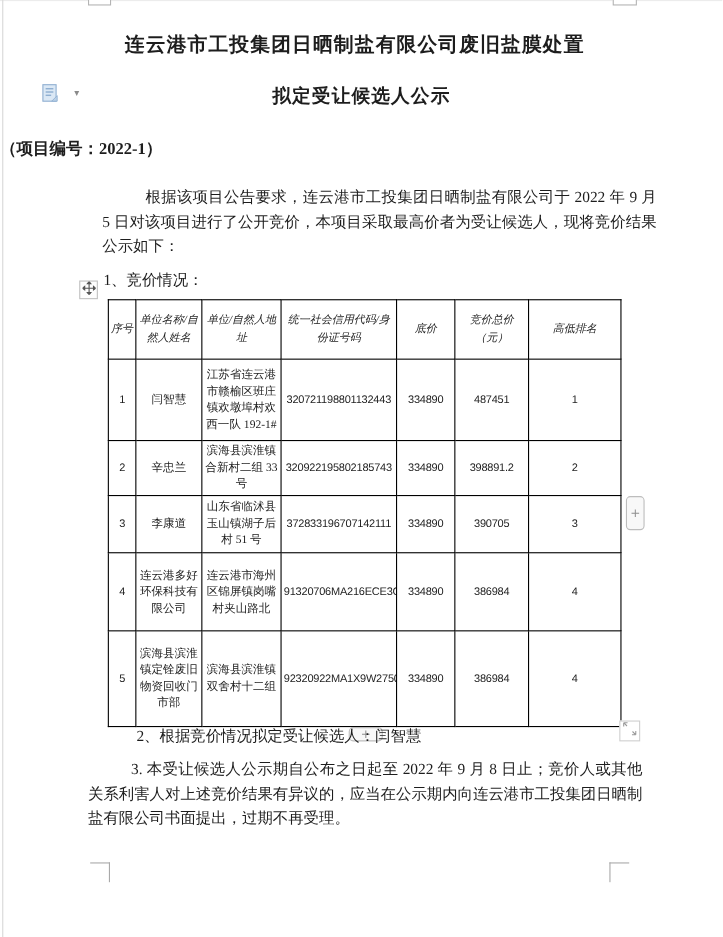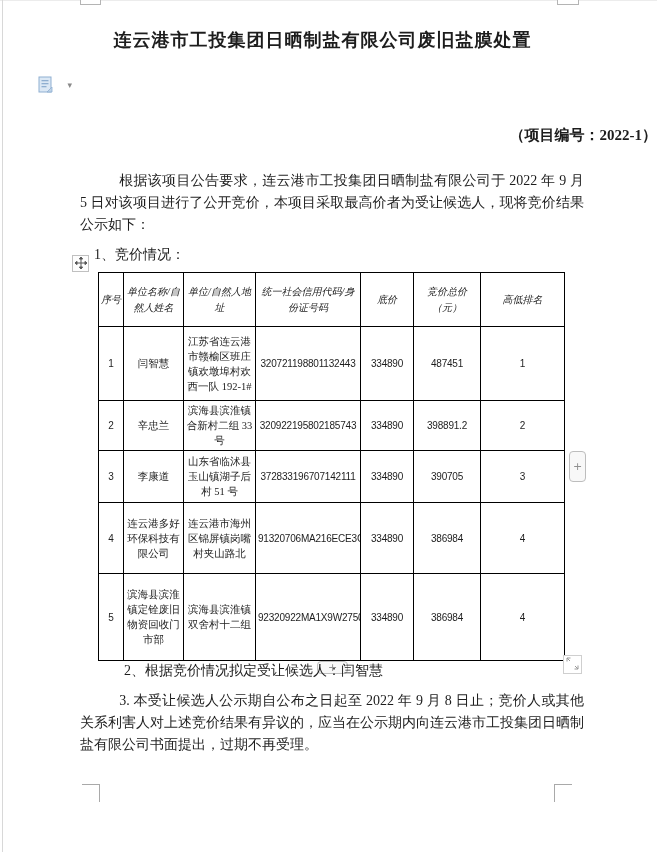--- a/index.html
+++ b/index.html
@@ -16,30 +16,30 @@
   .edge-left { position:absolute; left:2px; top:0; bottom:0; width:1px; background:#d8d8d8; }
   .edge-top  { position:absolute; left:0; top:0; right:0; height:1px; background:#ececec; }
 
   
   .topbox { position:absolute; border:1px solid #b4b4b4; background:#fff; }
   .topbox.l { left:80px;  top:-7px; width:21px; height:12px; }
   .topbox.r { left:557px; top:-8px; width:22px; height:13px; }
 
   .title1 { position:absolute; left:0; right:12px; top:28px;  text-align:center; font-size:18px; font-weight:bold; letter-spacing:1px; }
   .title2 { position:absolute; left:0; right:0; top:76px;  text-align:center; font-size:17px; font-weight:bold; letter-spacing:1px; }
-  .title3 { position:absolute; left:0; right:0; top:126px; text-align:right; font-size:15px; font-weight:bold; }
+  .title3 { position:absolute; left:0; right:0; top:126px; text-align:left; font-size:15px; font-weight:bold; }
 
   .paste { position:absolute; left:38px; top:76px; width:34px; height:20px; cursor:pointer; }
   .paste .arrow { position:absolute; right:0; top:4px; font-size:9px; color:#8a8a8a; font-family:"DejaVu Sans",sans-serif; }
 
   .para {
     position:absolute; left:80px; width:504px;
     font-size:14px; line-height:22px; text-align:justify; text-indent:2.8em;
   }
-  .intro { top:170px; }
+  .intro { top:170px;margin-left:13px; }
   .sec3  { top:690px; }
   .sec2  { position:absolute; left:124px; top:660px; font-size:14px; line-height:22px; }
   .heading1 { position:absolute; left:94px; top:246px; font-size:14px; }
 
   .move-handle {
     position:absolute; left:72px; top:255px; width:17px; height:17px;
     border:1px solid #c0c0c0; background:#fdfdfd; cursor:move;
     display:flex; align-items:center; justify-content:center;
   }
 
@@ -74,20 +74,21 @@
 </head>
 <body>
 
 <div class="page">
   <div class="edge-top"></div>
   <div class="edge-left"></div>
   <div class="topbox l"></div>
   <div class="topbox r"></div>
 
   <div class="title1">连云港市工投集团日晒制盐有限公司废旧盐膜处置</div>
+  <div class="title2">拟定受让候选人公示</div>
   <div class="title3">（项目编号：2022-1）</div>
 
   <div class="paste">
     <span>
       <svg width="16" height="19" viewBox="0 0 16 19">
         <rect x="1" y="1" width="12" height="15" fill="#dbe8f5" stroke="#8fafd1" stroke-width="1"></rect>
         <rect x="3.5" y="4" width="7" height="1.3" fill="#8fafd1"></rect>
         <rect x="3.5" y="7" width="7" height="1.3" fill="#8fafd1"></rect>
         <rect x="3.5" y="10" width="5" height="1.3" fill="#8fafd1"></rect>
         <path d="M9 16 L14 16 L14 11 Z" fill="#bcd2e8" stroke="#8fafd1" stroke-width="0.8"></path>

